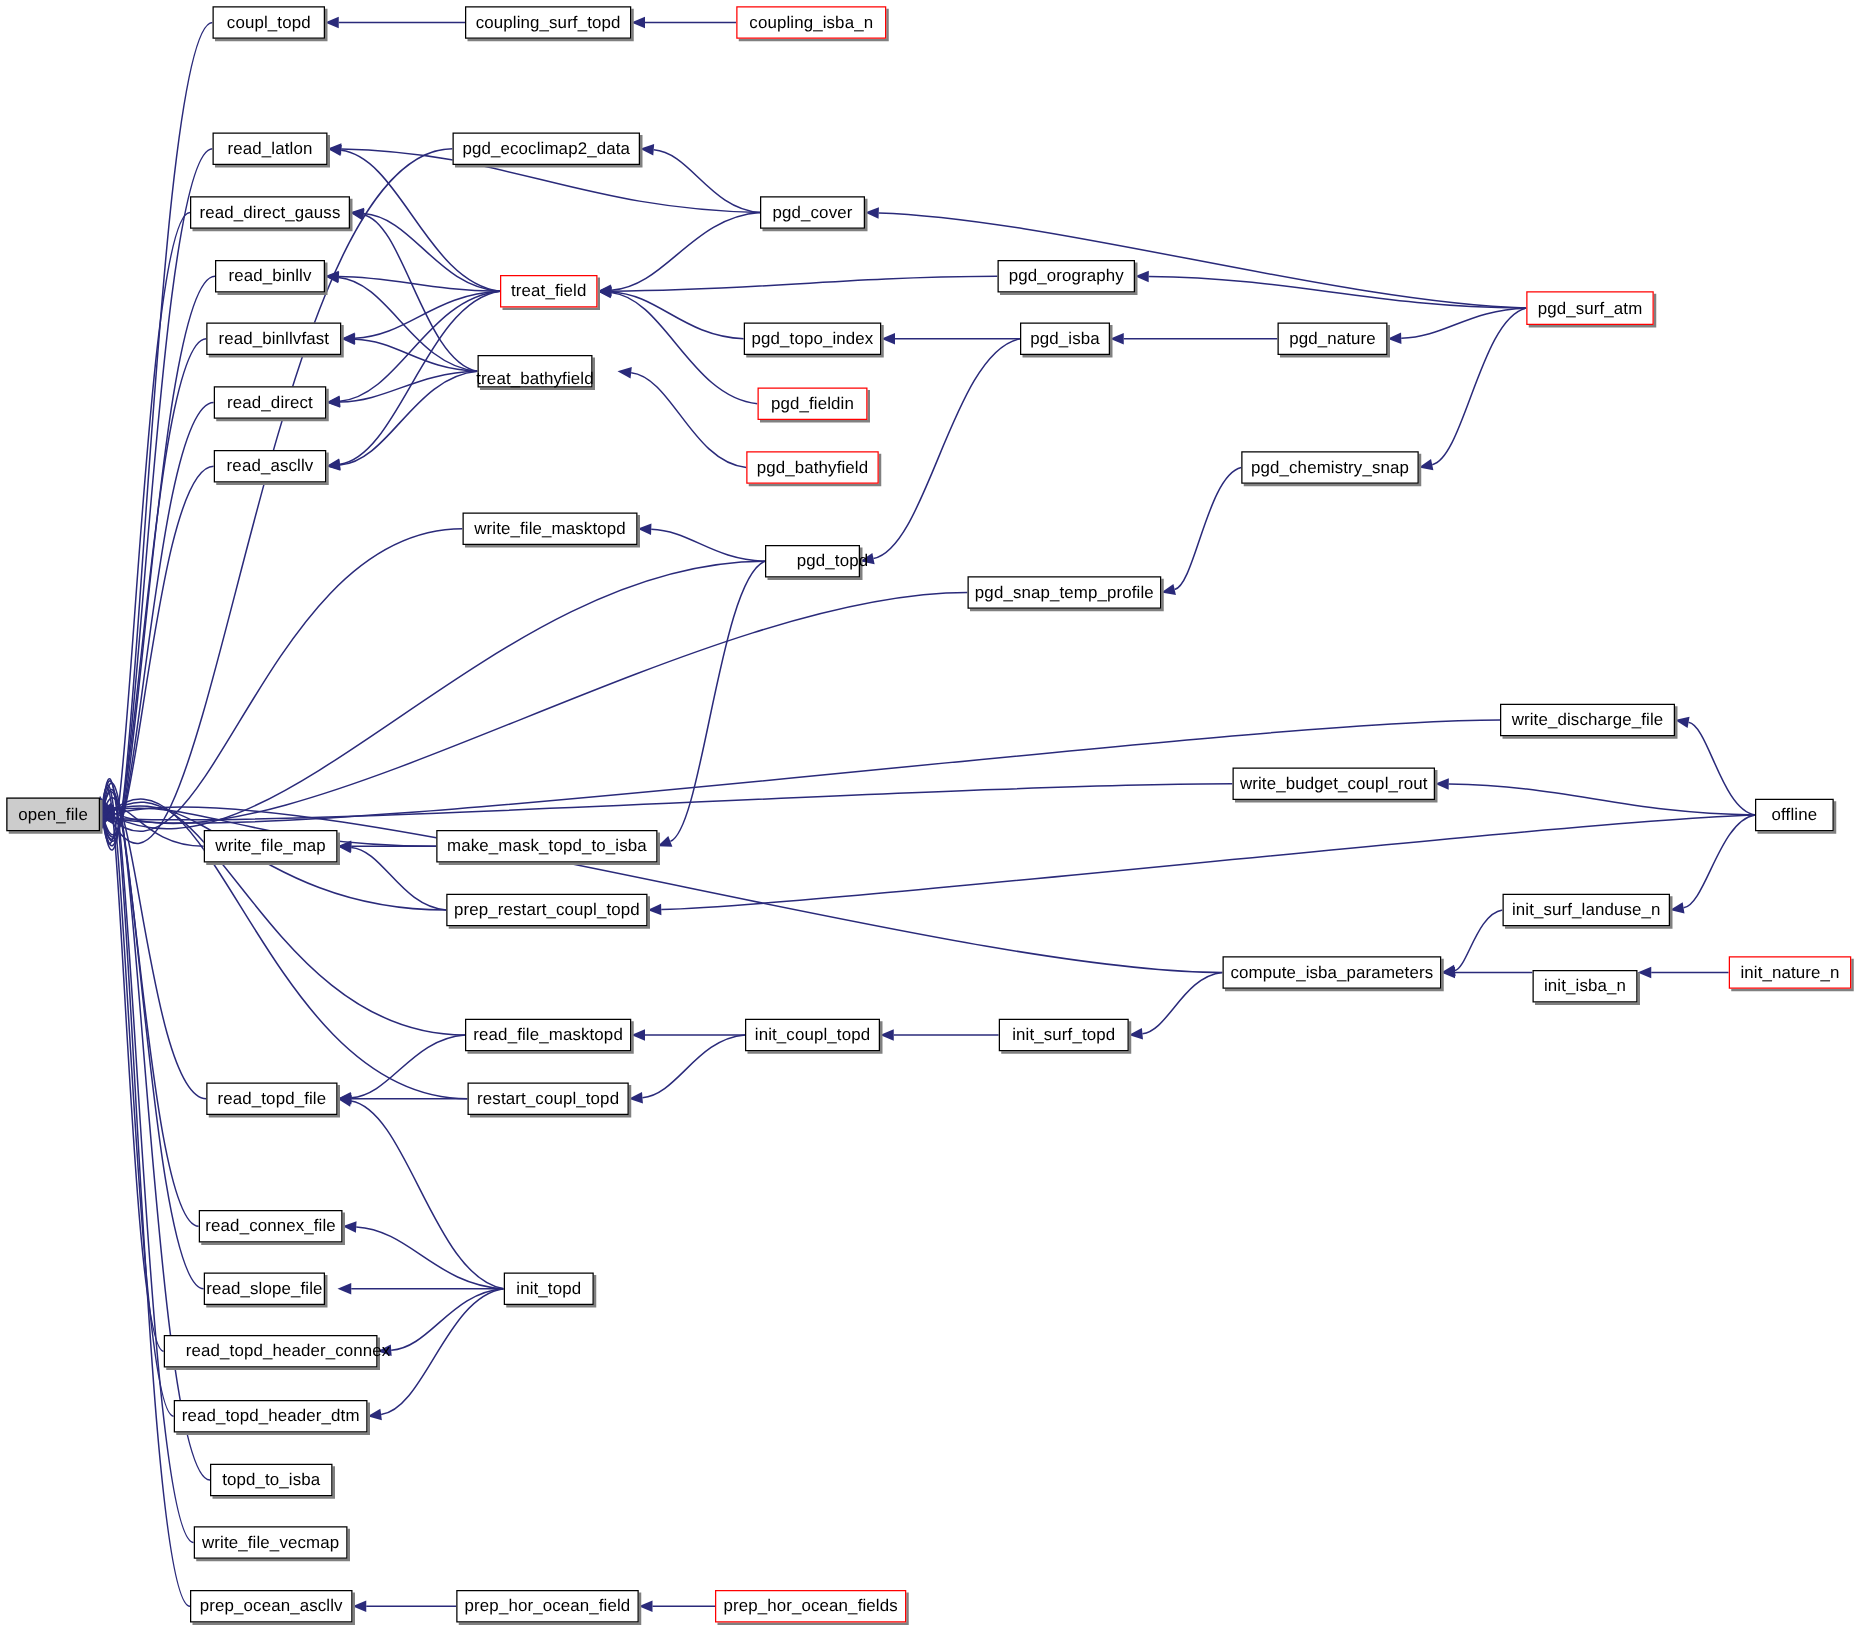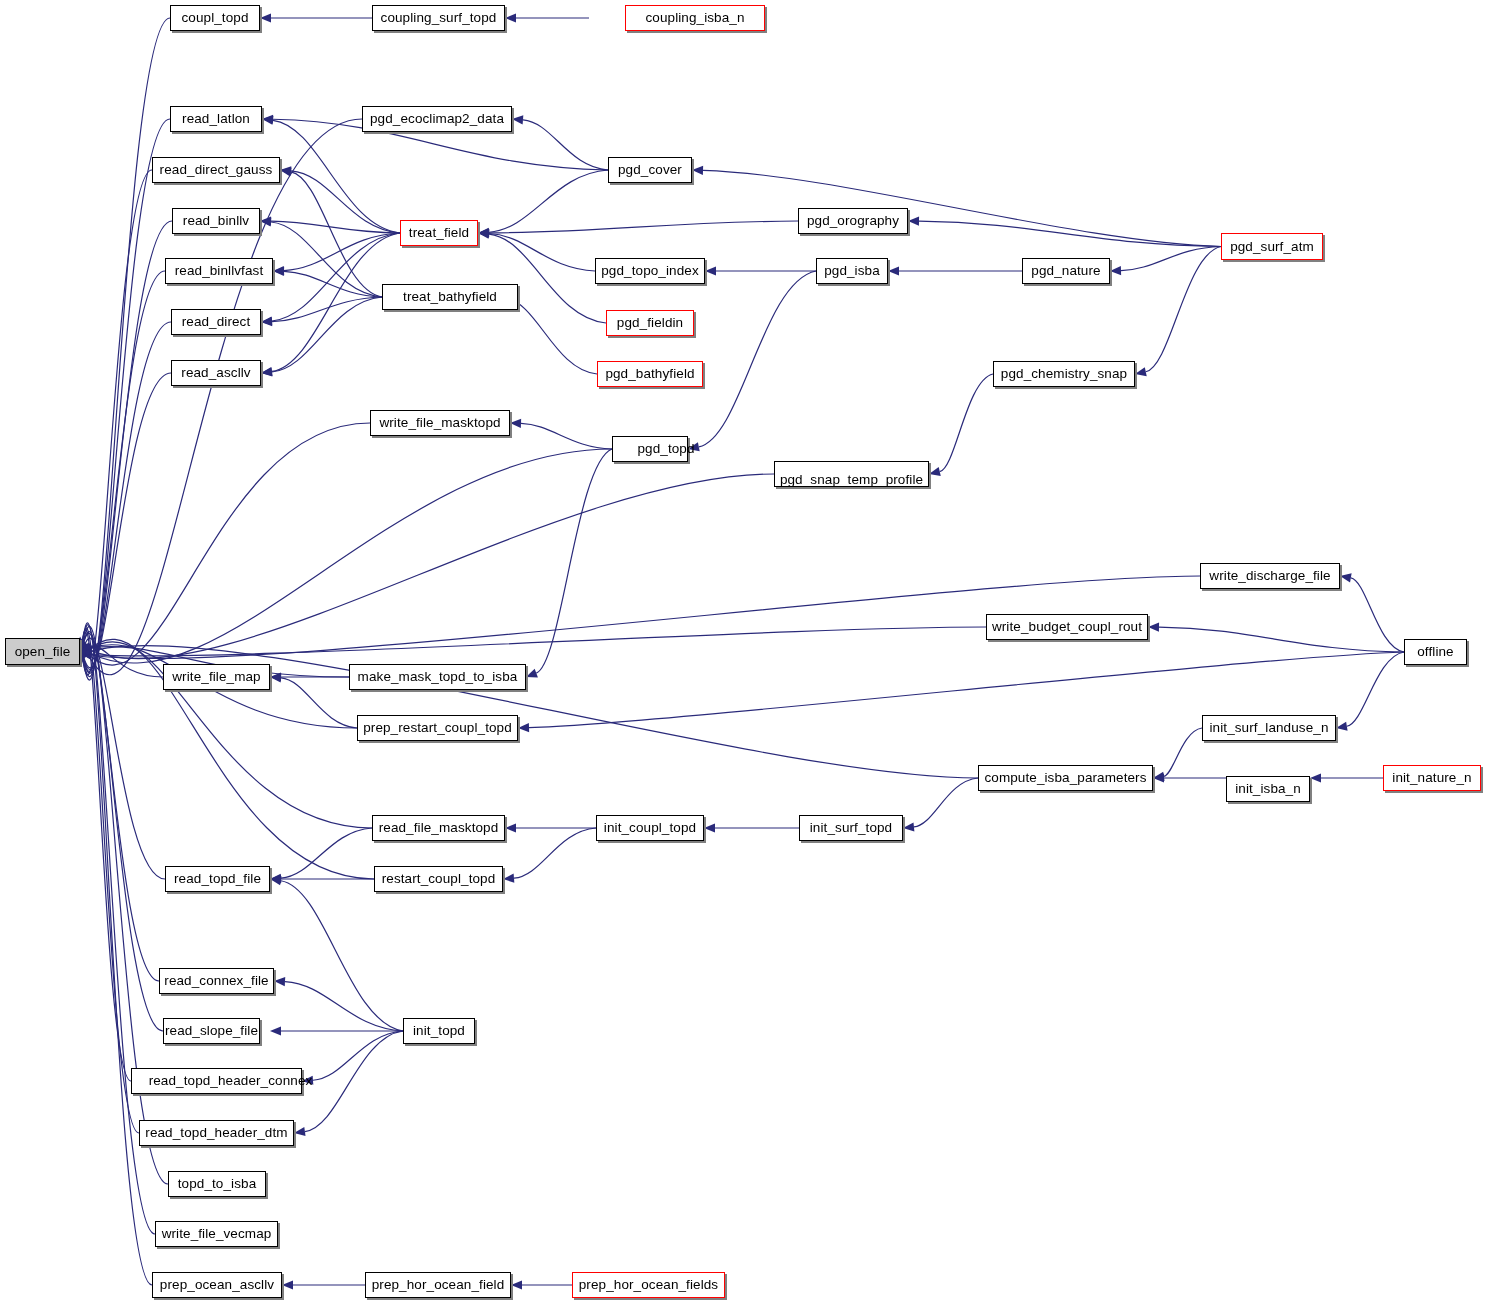--- a/index.html
+++ b/index.html
@@ -181,21 +181,21 @@
   <div id="nodes">
       <div class="node root" style="left: 5px; top: 638px; width: 75px; height: 27px;">
         <span>open_file</span>
       </div>
       <div class="node shadow" style="left: 170px; top: 5px; width: 90px; height: 26px;">
         <span>coupl_topd</span>
       </div>
       <div class="node shadow" style="left: 372px; top: 5px; width: 133px; height: 26px;">
         <span>coupling_surf_topd</span>
       </div>
-      <div class="node red shadow" style="left: 589px; top: 5px; width: 140px; height: 26px; margin-left: 36px;">
+      <div class="node red shadow" style="left: 589px; top: 5px; width: 120px; height: 26px;">
         <span>coupling_isba_n</span>
       </div>
       <div class="node shadow" style="left: 170px; top: 106px; width: 92px; height: 26px;">
         <span>read_latlon</span>
       </div>
       <div class="node shadow" style="left: 362px; top: 106px; width: 150px; height: 26px;">
         <span>pgd_ecoclimap2_data</span>
       </div>
       <div class="node shadow" style="left: 608px; top: 157px; width: 84px; height: 26px;">
         <span>pgd_cover</span>
@@ -220,21 +220,21 @@
       </div>
       <div class="node shadow" style="left: 595px; top: 258px; width: 110px; height: 26px;">
         <span>pgd_topo_index</span>
       </div>
       <div class="node shadow" style="left: 816px; top: 258px; width: 72px; height: 26px;">
         <span>pgd_isba</span>
       </div>
       <div class="node shadow" style="left: 1022px; top: 258px; width: 88px; height: 26px;">
         <span>pgd_nature</span>
       </div>
-      <div class="node shadow" style="left: 382px; top: 284px; width: 136px; height: 26px;">
+      <div class="node shadow" style="left: 382px; top: 284px; width: 92px; height: 26px; align-items: flex-end;">
         <span>treat_bathyfield</span>
       </div>
       <div class="node shadow" style="left: 171px; top: 309px; width: 90px; height: 26px;">
         <span>read_direct</span>
       </div>
       <div class="node red shadow" style="left: 606px; top: 310px; width: 88px; height: 26px;">
         <span>pgd_fieldin</span>
       </div>
       <div class="node shadow" style="left: 171px; top: 360px; width: 90px; height: 26px;">
         <span>read_ascllv</span>
@@ -244,21 +244,21 @@
       </div>
       <div class="node shadow" style="left: 993px; top: 361px; width: 142px; height: 26px;">
         <span>pgd_chemistry_snap</span>
       </div>
       <div class="node shadow" style="left: 370px; top: 410px; width: 140px; height: 26px; text-align: right;">
         <span>write_file_masktopd</span>
       </div>
       <div class="node shadow" style="left: 612px; top: 436px; width: 76px; height: 26px; padding-left: 32px;">
         <span>pgd_topd</span>
       </div>
-      <div class="node shadow" style="left: 774px; top: 461px; width: 155px; height: 26px; align-items: flex-end;">
+      <div class="node shadow" style="left: 774px; top: 461px; width: 155px; height: 26px;">
         <span>pgd_snap_temp_profile</span>
       </div>
       <div class="node shadow" style="left: 1200px; top: 563px; width: 140px; height: 26px;">
         <span>write_discharge_file</span>
       </div>
       <div class="node shadow" style="left: 986px; top: 614px; width: 162px; height: 26px;">
         <span>write_budget_coupl_rout</span>
       </div>
       <div class="node shadow" style="left: 1404px; top: 639px; width: 63px; height: 26px;">
         <span>offline</span>

